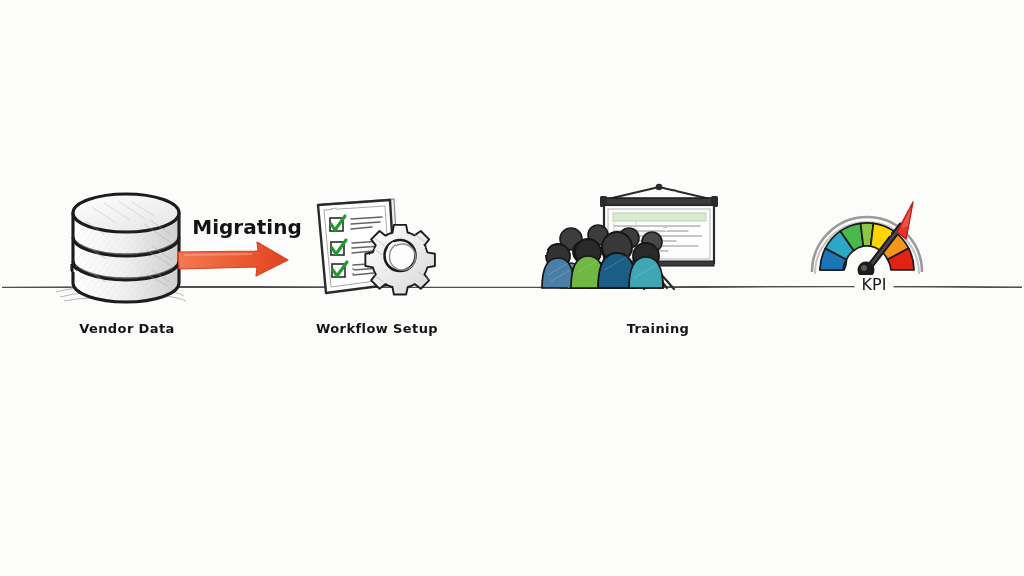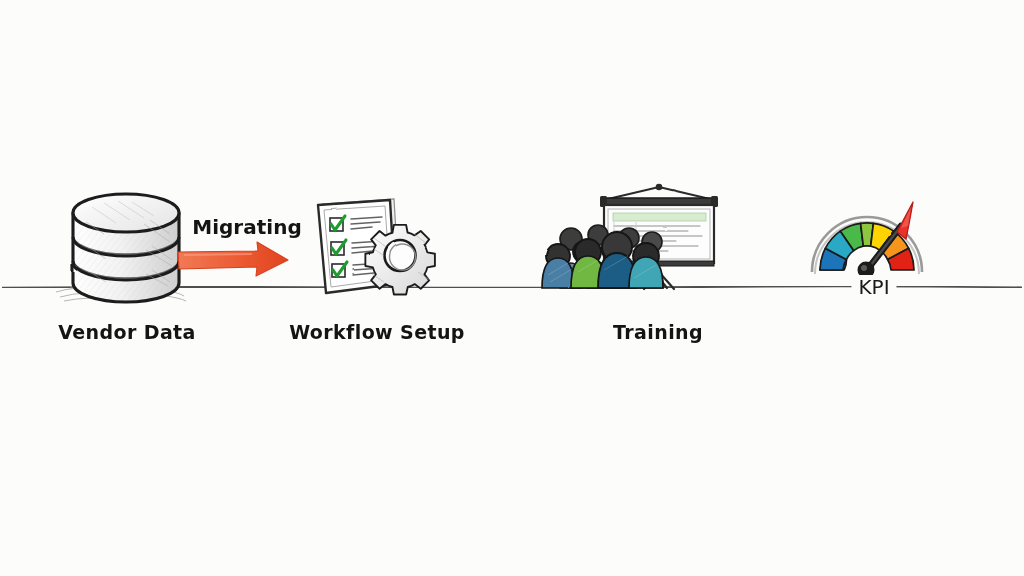--- a/index.html
+++ b/index.html
@@ -8,42 +8,42 @@
     background:#fcfcfb;
     font-family:"DejaVu Sans", sans-serif;
     overflow:hidden;
     position:relative;
   }
   #stage{position:absolute;inset:0;}
   .svgroot{position:absolute;left:0;top:0;width:1024px;height:576px;}
   .step-label{
     position:absolute;
     font-family:"DejaVu Sans", sans-serif;
-    font-size:19px;
+    font-size:13px;
     font-weight:600;
     color:#141414;
     letter-spacing:.4px;
     white-space:nowrap;
     text-align:center;
     transform:translateX(-50%);
   }
   .flow-label{
     position:absolute;
     font-family:"DejaVu Sans", sans-serif;
     font-size:20px;
     font-weight:600;
     color:#141414;
     white-space:nowrap;
     transform:translateX(-50%);
     margin-left:30px;
   }
   .axis-label{
     position:absolute;
     font-family:"DejaVu Sans", sans-serif;
-    font-size:20px;
+    font-size:16px;
     font-weight:500;
     color:#1a1a1a;
     white-space:nowrap;
     transform:translateX(-50%);
     background:#fcfcfb;
     padding:0 7px;
   }
 </style>
 </head>
 <body>

